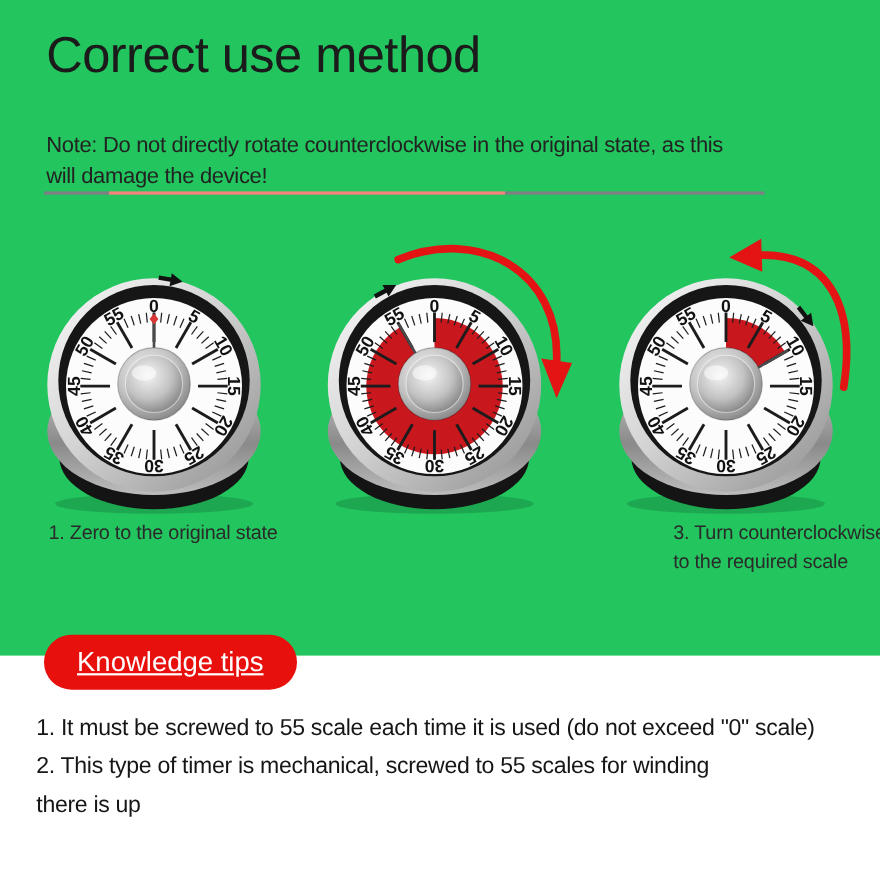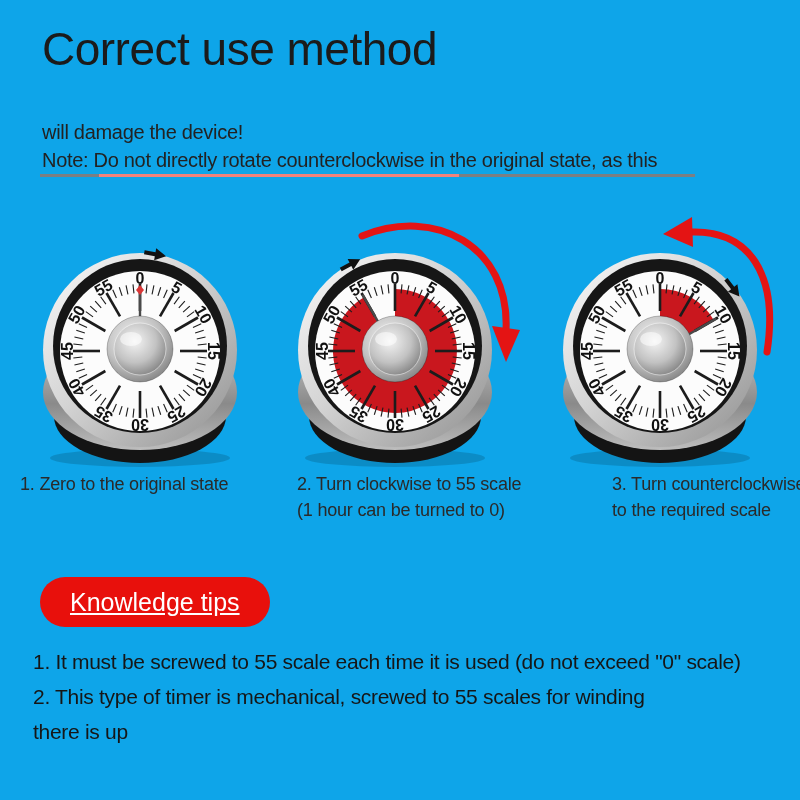--- a/index.html
+++ b/index.html
@@ -1,43 +1,43 @@
 <!DOCTYPE html>
 <html><head>
 <meta charset="utf-8">
 <style>
   html,body{margin:0;padding:0;width:800px;height:800px;overflow:hidden;background:#ffffff;
     font-family:"Liberation Sans", sans-serif;-webkit-font-smoothing:antialiased;}
-  .page{position:relative;width:800px;height:800px;background:#0ea5e9;}
+  .page{position:relative;width:800px;height:596px;background:#22c55e;}
   .title{position:absolute;left:42px;top:22px;font-size:46px;color:#1b1b1b;letter-spacing:-0.5px;white-space:nowrap;}
   .note{position:absolute;left:42px;top:118px;color:#222;font-size:20px;letter-spacing:-0.3px;line-height:28px;}
   .note div{white-space:nowrap;}
   .divider{position:absolute;left:40px;top:174px;width:655px;height:3px;
     background:linear-gradient(to right,#7c7f83 0%,#7c7f83 9%,#f3837c 9%,#f3837c 64%,#7c7f83 64%,#7c7f83 100%);}
   .timer-box{position:absolute;top:212px;width:250px;height:258px;}
   .timer-box.t1{left:15px;} .timer-box.t2{left:270px;} .timer-box.t3{left:535px;}
   .caption{position:absolute;color:#2a2a2a;font-size:18px;letter-spacing:-0.2px;line-height:26px;}
   .caption div{white-space:nowrap;}
-  .cap1{left:20px;top:471px;} .cap2{left:297px;top:471px;} .cap3{left:612px;top:471px;}
+  .cap1{left:44px;top:471px;} .cap2{left:297px;top:471px;} .cap3{left:612px;top:471px;}
   .pill{position:absolute;left:40px;top:577px;height:50px;padding:0 30px;border-radius:26px;
     background:#e8100c;color:#ffffff;font-size:25px;display:inline-flex;align-items:center;justify-content:center;white-space:nowrap;}
   .tips{position:absolute;left:19px;top:644px;width:781px;color:#161616;font-size:21px;letter-spacing:-0.3px;line-height:35px;}
   .tips div{white-space:nowrap;margin-left:14px;}
   svg text{font-family:"Liberation Sans", sans-serif;}
 </style>
 </head>
 <body>
 
 <div class="page">
 
   <div class="title">Correct use method</div>
 
   <div class="note">
+    <div>Note: Do not directly rotate counterclockwise in the original state, as this</div>
     <div>will damage the device!</div>
-    <div>Note: Do not directly rotate counterclockwise in the original state, as this</div>
   </div>
 
   <div class="divider"></div>
 
   <div class="timer-box t1"><svg id="timer0" width="250" height="258" viewBox="0 0 250 258">
         <defs>
           <linearGradient id="face0" x1="0" y1="0" x2="1" y2="1">
             <stop offset="0%" stop-color="#fafafa"></stop>
             <stop offset="45%" stop-color="#d4d4d4"></stop>
             <stop offset="100%" stop-color="#8f8f8f"></stop>
@@ -345,24 +345,20 @@
         <circle cx="125" cy="137" r="26" fill="url(#knob2)" stroke="rgba(255,255,255,0.5)" stroke-width="1"></circle>
         <ellipse cx="116" cy="127" rx="11" ry="7" fill="rgba(255,255,255,0.55)"></ellipse>
         <path d="M -12 -2 h 11 v -4 l 11 6 l -11 6 v -4 h -11 Z" fill="#111" transform="translate(198.28500008542517 76.7434827947138) rotate(52)"></path>
         <path d="M 232 140 C 244 62 214 18 156 20" stroke="#e41414" stroke-width="7" fill="none" stroke-linecap="round"></path>
         <polygon points="157,5 158,35 128,22" fill="#e41414"></polygon>
       </svg></div>
 
   <div class="caption cap1">
     <div>1. Zero to the original state</div>
   </div>
-  <div class="caption cap2">
-    <div>2. Turn clockwise to 55 scale</div>
-    <div>(1 hour can be turned to 0)</div>
-  </div>
   <div class="caption cap3">
     <div>3. Turn counterclockwise</div>
     <div>to the required scale</div>
   </div>
 
   <div class="pill" style="background: rgb(232, 16, 12); text-decoration: underline;">Knowledge tips</div>
 
   <div class="tips">
     <div>1. It must be screwed to 55 scale each time it is used (do not exceed "0" scale)</div>
     <div>2. This type of timer is mechanical, screwed to 55 scales for winding</div>

